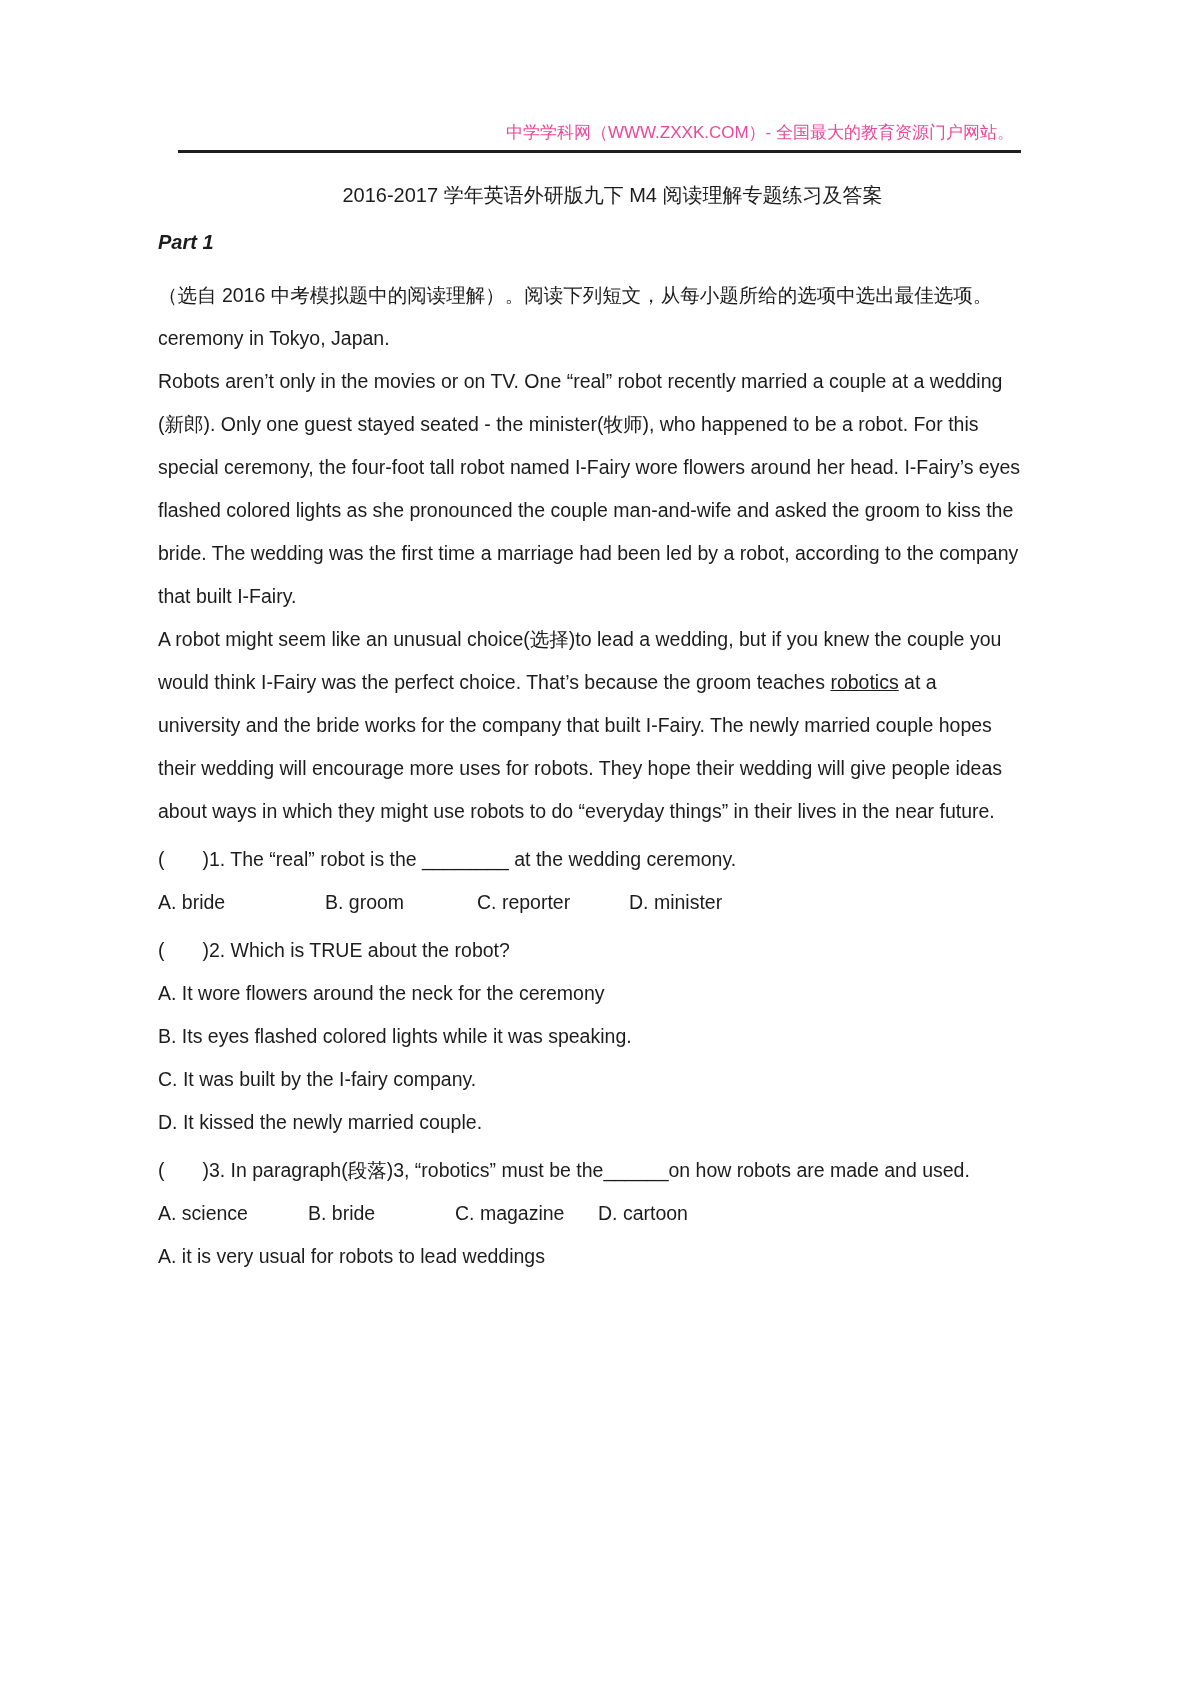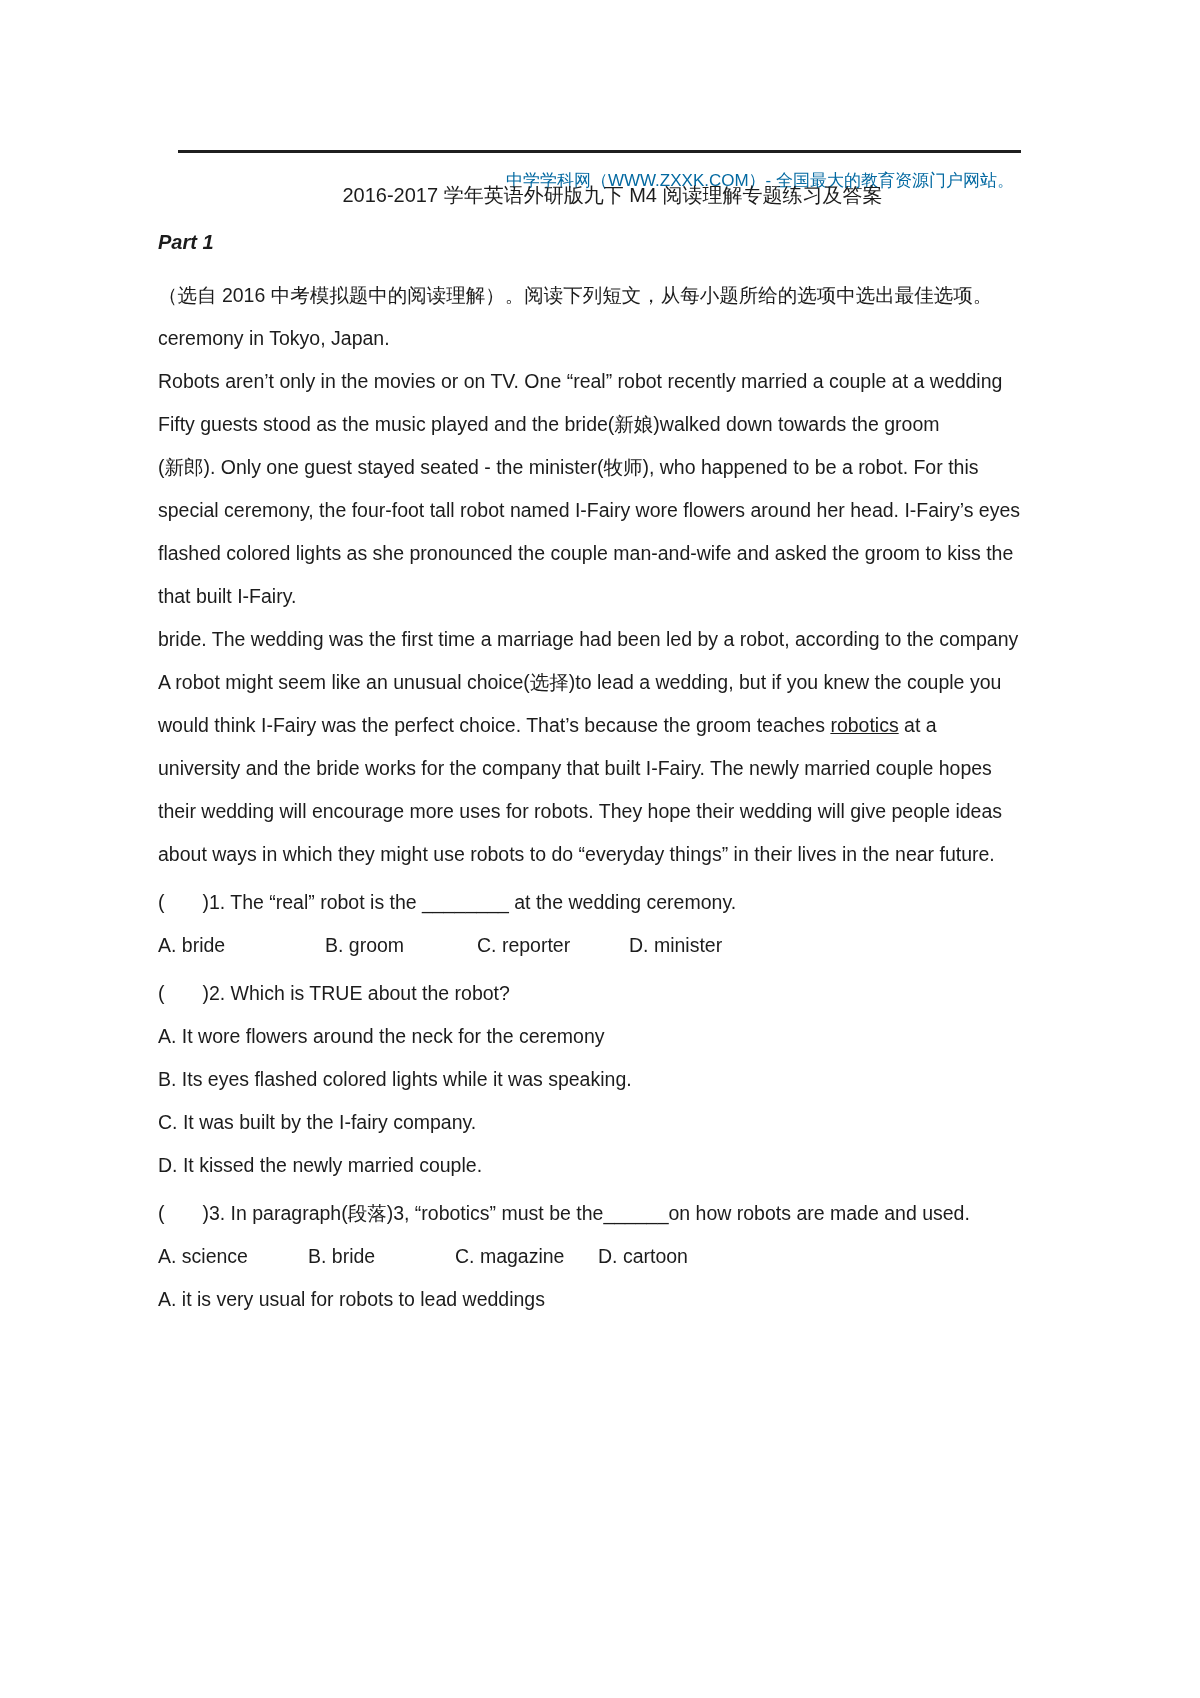--- a/index.html
+++ b/index.html
@@ -15,22 +15,21 @@
     color: #1c1c1c;
     overflow: hidden;
   }
   .header-text {
     position: absolute;
     top: 118px;
     right: 186px;
     font-size: 17px;
     line-height: 30px;
     white-space: nowrap;
-    color: #0369a1;
-    margin-top: 48px;
+    color: #ec4899;
   }
   .header-rule {
     position: absolute;
     top: 150px;
     left: 178px;
     width: 843px;
     height: 3px;
     background: #1f1f1f;
   }
   .content {
@@ -85,26 +84,25 @@
 <div class="content">
 
   <div class="doc-title">2016-2017 学年英语外研版九下 M4 阅读理解专题练习及答案</div>
 
   <div class="part-heading">Part 1</div>
 
   <div class="line">（选自 2016 中考模拟题中的阅读理解）。阅读下列短文，从每小题所给的选项中选出最佳选项。</div>
 
   <div class="line">ceremony in Tokyo, Japan.</div>
   <div class="line">Robots aren’t only in the movies or on TV. One “real” robot recently married a couple at a wedding</div>
-  <div class="line">Fifty guests stood as the music played and the bride(新娘)walked down towards the groom</div>
   <div class="line">(新郎). Only one guest stayed seated - the minister(牧师), who happened to be a robot. For this</div>
   <div class="line">special ceremony, the four-foot tall robot named I-Fairy wore flowers around her head. I-Fairy’s eyes</div>
   <div class="line">flashed colored lights as she pronounced the couple man-and-wife and asked the groom to kiss the</div>
+  <div class="line">bride. The wedding was the first time a marriage had been led by a robot, according to the company</div>
   <div class="line">that built I-Fairy.</div>
-  <div class="line">bride. The wedding was the first time a marriage had been led by a robot, according to the company</div>
   <div class="line">A robot might seem like an unusual choice(选择)to lead a wedding, but if you knew the couple you</div>
 
   <div class="line"><span>would think I-Fairy was the perfect choice. That’s because the groom teaches </span><span class="u">robotics</span><span> at a</span></div>
 
   <div class="line">university and the bride works for the company that built I-Fairy. The newly married couple hopes</div>
   <div class="line">their wedding will encourage more uses for robots. They hope their wedding will give people ideas</div>
   <div class="line">about ways in which they might use robots to do “everyday things” in their lives in the near future.</div>
 
   <div class="line q-stem">(&nbsp;&nbsp;&nbsp;&nbsp;&nbsp;&nbsp;&nbsp;)1. The “real” robot is the ________ at the wedding ceremony.</div>
   <div class="line opt-row"><span class="q1-a">A. bride</span><span class="q1-b">B. groom</span><span class="q1-c">C. reporter</span><span>D. minister</span></div>

